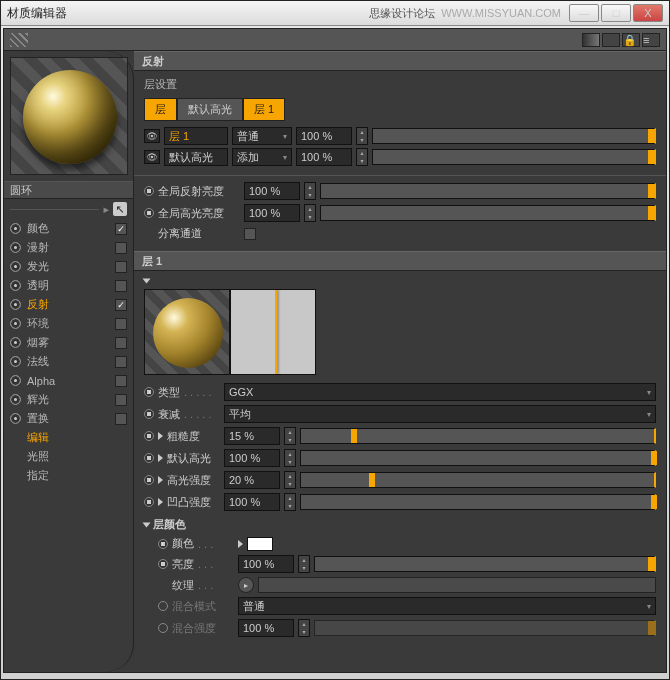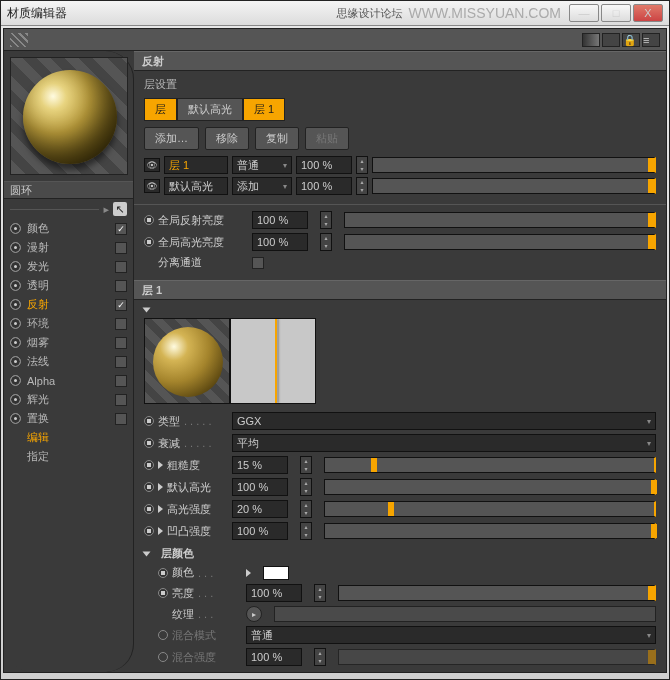--- a/index.html
+++ b/index.html
@@ -1,21 +1,21 @@
 <!DOCTYPE html>
 <html><head>
 <meta charset="utf-8">
 <style>
 * { box-sizing:border-box; margin:0; padding:0; font-family:"Microsoft YaHei",Arial,sans-serif; font-size:11px; color:#ccc; }
 body { width:670px; height:680px; background:#5a7a8a; overflow:hidden; }
 .win { width:670px; height:680px; background:linear-gradient(#e8e8e8,#d0d0d0); border:1px solid #222; }
 .titlebar { height:25px; display:flex; align-items:center; padding:0 6px; background:linear-gradient(#f4f4f4,#dcdcdc); border-bottom:1px solid #888; }
 .titlebar .t { color:#222; font-size:12px; flex:1; }
 .titlebar .r { color:#555; font-size:11px; margin-right:6px; }
-.wm { font-size:14px; color:#aaa; margin-right:6px; }
+.wm { font-size:11px; color:#aaa; margin-right:6px; }
 .wbtn { width:30px; height:18px; border:1px solid #888; background:linear-gradient(#f8f8f8,#ddd); margin-left:2px; border-radius:2px; display:flex; align-items:center; justify-content:center; }
 .wbtn.close { background:linear-gradient(#e07a6a,#c44); color:#fff; }
 .inner { margin:2px; height:calc(100% - 33px); background:#3a3a3a; display:flex; flex-direction:column; border:1px solid #222; }
 .topstrip { height:22px; background:#555; border-bottom:1px solid #222; display:flex; align-items:center; padding:0 6px; }
 .hatch { width:18px; height:14px; background:repeating-linear-gradient(45deg,#888,#888 2px,#555 2px,#555 5px); }
 .tri { margin-left:auto; display:flex; gap:2px; align-items:center; }
 .trib { width:18px; height:14px; background:#444; border:1px solid #222; }
 .body { flex:1; display:flex; overflow:hidden; }
 .left { width:130px; background:#3a3a3a; border-right:1px solid #222; display:flex; flex-direction:column;border-radius:28px; }
 .preview { width:118px; height:118px; margin:6px; background:repeating-linear-gradient(45deg,#555,#555 10px,#444 10px,#444 20px); border:1px solid #222; position:relative; }
@@ -48,21 +48,21 @@
 .box { background:#2a2a2a; border:1px solid #111; height:18px; display:flex; align-items:center; padding:0 4px; }
 .lname { width:64px; }
 .lname.sel { color:#f7a500; }
 .dd { width:60px; justify-content:space-between; }
 .dd::after { content:"▾"; color:#888; font-size:8px; }
 .num { width:56px; color:#ccc; }
 .spin { width:12px; height:18px; background:#444; border:1px solid #111; display:flex; flex-direction:column; }
 .spin div { flex:1; font-size:6px; color:#aaa; text-align:center; line-height:8px; }
 .slider { flex:1; height:16px; background:#555; border:1px solid #111; position:relative; border-right:2px solid #f7a500; }
 .slider .knob { position:absolute; top:0; width:6px; height:100%; background:#f7a500; }
-.prow { display:flex; align-items:center; gap:12px; margin-bottom:4px; }
+.prow { display:flex; align-items:center; gap:4px; margin-bottom:4px; }
 .prow .plbl { width:76px; display:flex; align-items:center; gap:4px; }
 .tri2 { width:0; height:0; border-top:4px solid transparent; border-bottom:4px solid transparent; border-left:5px solid #ccc; flex:none; }
 .tri2.down { transform:rotate(90deg); }
 .rad2 { width:10px; height:10px; border-radius:50%; border:1px solid #888; flex:none; }
 .rad2.on { background:radial-gradient(#ccc 40%,#333 45%); }
 .wdd { flex:1; }
 .thumbs { display:flex; gap:0; margin-bottom:8px; }
 .thumb { width:86px; height:86px; border:1px solid #111; }
 .th1 { background:repeating-linear-gradient(45deg,#555,#555 8px,#444 8px,#444 16px); position:relative; }
 .th1 .mb { position:absolute; left:8px; top:8px; width:70px; height:70px; border-radius:50%;
@@ -170,39 +170,37 @@
               <span class="rad on"></span>
               <span class="lbl ">置换</span>
               <span class="cb"></span>
             </div>
             <div class="chrow" style="justify-content: center;">
               <span style="width:11px"></span>
               <span class="lbl hot">编辑</span>
             </div>
             <div class="chrow" style="justify-content: center;">
               <span style="width:11px"></span>
+              <span class="lbl ">光照</span>
+            </div>
+            <div class="chrow" style="justify-content: center;">
+              <span style="width:11px"></span>
               <span class="lbl ">指定</span>
             </div>
           </div>
       </div>
       <div class="right">
         <div class="hdr">反射</div>
         <div class="sec">
           <div class="lbl2">层设置</div>
           <div class="tabs">
             <div class="tab on">层</div>
             <div class="tab">默认高光</div>
             <div class="tab on">层 1</div>
           </div>
-          <div class="brow">
-            <div class="btn">添加…</div>
-            <div class="btn">移除</div>
-            <div class="btn">复制</div>
-            <div class="btn dis">粘贴</div>
-          </div>
           <div id="layers">
               <div class="layer">
                 <div class="eye">👁</div>
   <div class="box lname sel">层 1</div>
   <div class="box dd">普通</div>
   <div class="box num">100 %</div>
   <div class="spin">
                   <div>▴</div>
                   <div>▾</div>
                 </div>

